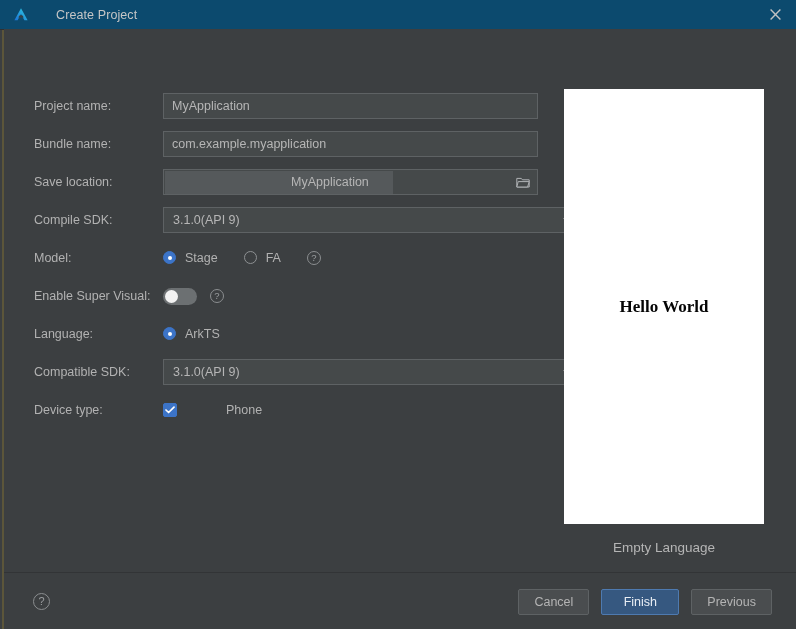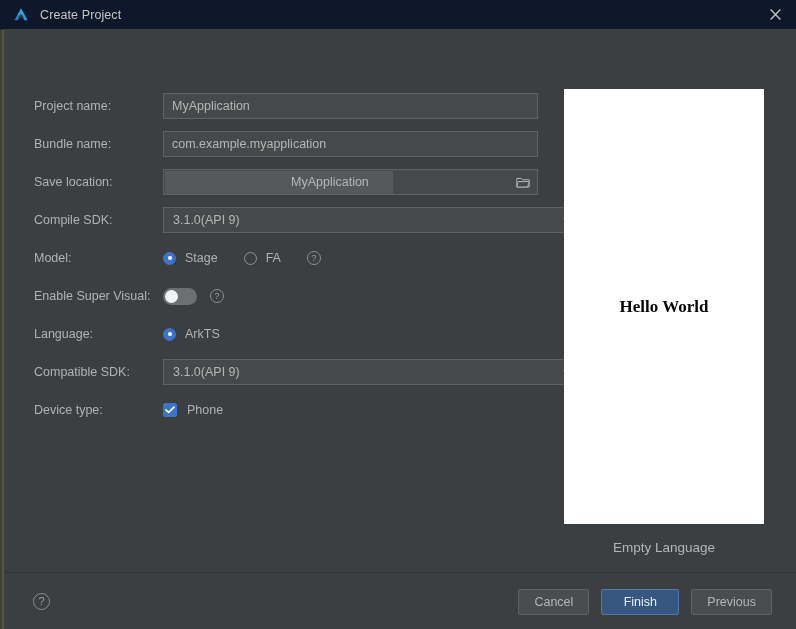--- a/index.html
+++ b/index.html
@@ -22,24 +22,25 @@
     left: 2px; top: 0;
     width: 2px; height: 629px;
     background: #5c563a;
   }
 
   
   #titlebar {
     position: absolute;
     left: 0; top: 0;
     width: 796px; height: 29px;
-    background: #0f172a;
+    background: #0c4a6e;
     border-bottom: 1px solid #2f3133;
     display: flex;
     align-items: center;
+    gap: 16px;
   }
   #app-logo {
     margin-left: 12px;
     width: 18px; height: 18px;
     display: block;
   }
   #window-title {
     margin-left: 10px;
     font-size: 12.5px;
     color: #c6c6c6;
@@ -162,21 +163,21 @@
     right: 10px; top: 50%;
     margin-top: -2px;
     width: 0; height: 0;
     border-left: 4px solid transparent;
     border-right: 4px solid transparent;
     border-top: 5px solid #a2a2a2;
   }
 
   
   .radio-group { display: flex; align-items: center; }
-  .radio-item { display: flex; align-items: center; margin-right: 26px; cursor: pointer; }
+  .radio-item { display: flex; margin-right: 26px; cursor: pointer; }
   .radio {
     width: 13px; height: 13px;
     border-radius: 50%;
     box-sizing: border-box;
     flex: none;
   }
   .radio.on {
     background: #3c74c8;
     border: 1px solid #3c74c8;
     position: relative;
@@ -224,21 +225,21 @@
   }
   .toggle .knob {
     position: absolute;
     left: 2px; top: 2px;
     width: 13px; height: 13px;
     border-radius: 50%;
     background: #f2f2f2;
   }
 
   
-  .cb-item { display: flex; align-items: center; cursor: pointer; }
+  .cb-item { display: flex; align-items: center; cursor: pointer; gap: 39px; }
   .checkbox {
     width: 14px; height: 14px;
     background: #3c74c8;
     border: 1px solid #3c74c8;
     box-sizing: border-box;
     border-radius: 2px;
     display: flex; align-items: center; justify-content: center;
     flex: none;
   }
   .cb-label { margin-left: 10px; font-size: 12.5px; color: #b2b2b2; }

